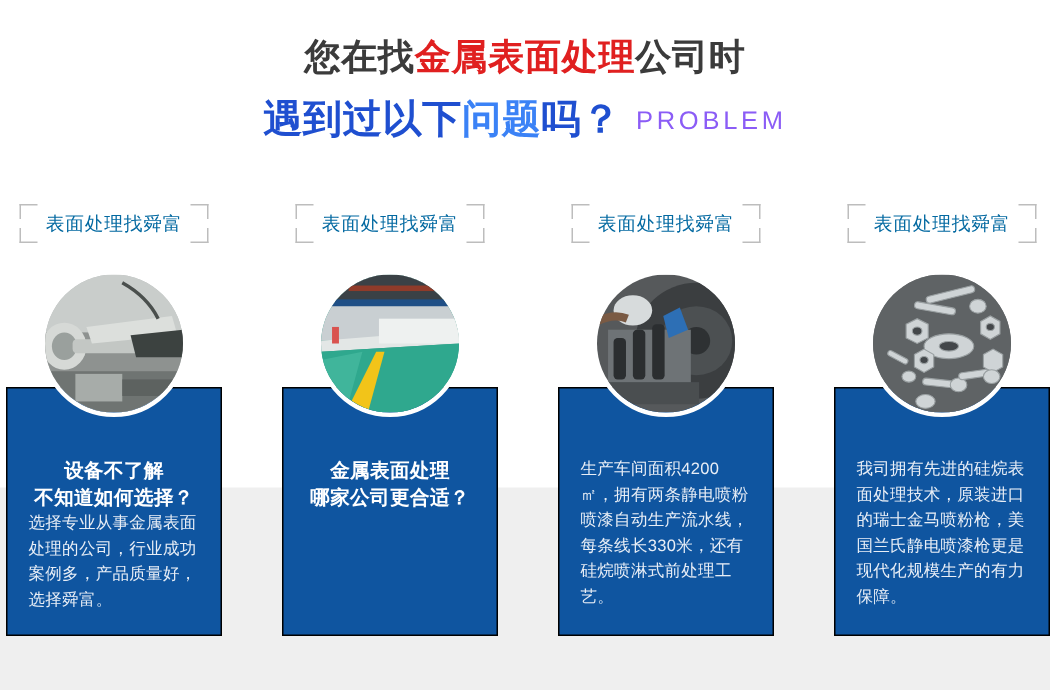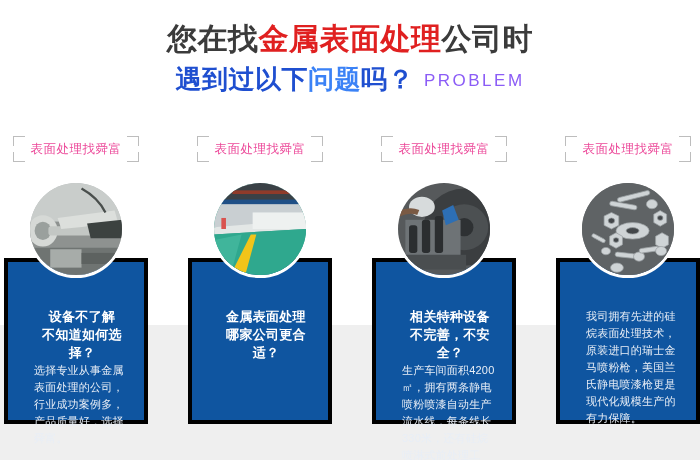--- a/index.html
+++ b/index.html
@@ -14,21 +14,21 @@
   
   .gray-band {
     position:absolute; left:0; top:325px; width:700px; height:135px;
     background:#efefef;
   }
 
   
   .header { position:absolute; left:0; top:0; width:700px; text-align:center; }
   .headline-1 {
     margin-top:24px;
-    font-size:30px; line-height:30px; font-weight:bold;
+    font-size:24px; line-height:30px; font-weight:bold;
     color:#3b3b3b; letter-spacing:0.5px;
   }
   .headline-1 .hl-red { color:#e02020; }
   .headline-2 {
     margin-top:8px;
     font-size:26px; line-height:34px; font-weight:bold;
     color:#1f4fd0; letter-spacing:0.5px;
   }
   .headline-2 .hl-red { color:#3b82f6; }
   .headline-2 .problem {
@@ -51,29 +51,28 @@
   }
   .bracket-label .br {
     position:absolute; width:12px; height:10px;
     border-color:#bdbdbd; border-style:solid;
   }
   .bracket-label .br.tl { left:0; top:2px; border-width:1px 0 0 1px; }
   .bracket-label .br.tr { right:0; top:2px; border-width:1px 1px 0 0; }
   .bracket-label .br.bl { left:0; bottom:2px; border-width:0 0 1px 1px; }
   .bracket-label .br.brr { right:0; bottom:2px; border-width:0 1px 1px 0; }
   .bracket-label .txt {
-    font-size:12.5px; color:#ec4899; letter-spacing:0.5px; white-space:nowrap;
+    font-size:12.5px; color:#0369a1; letter-spacing:0.5px; white-space:nowrap;
   }
 
   
   .panel {
     position:absolute; left:0; top:124px; width:144px; height:166px;
     background:#0f55a0;
-    border:4px solid #000000;
-    padding-left:12px;
+    border:1px solid #000000;
   }
   .panel-inner { padding:46px 10px 10px 10px; text-align:center; }
   .panel-title {
     color:#ffffff; font-size:13px; font-weight:bold;
     line-height:18px; letter-spacing:0.3px; white-space:pre-line;
   }
   .panel-body {
     text-align:left; padding:0 4px;
     color:#e8eef6; font-size:11px; line-height:17px;
     letter-spacing:0.2px;
@@ -189,22 +188,20 @@
           <rect x="26" y="40" width="9" height="36" rx="3" fill="#2b2e30"></rect>
           <rect x="40" y="36" width="9" height="40" rx="3" fill="#2b2e30"></rect>
           <rect x="4" y="78" width="70" height="16" fill="#4a4e50"></rect>
           <polygon points="48,30 60,24 66,40 52,46" fill="#2d6fb5"></polygon>
           <ellipse cx="26" cy="26" rx="14" ry="11" fill="#d7dbdc"></ellipse>
           <path d="M0 34 q12 -6 22 -2" stroke="#7a5a44" stroke-width="6" fill="none"></path>
         </svg>
       </div>
       <div class="panel">
         <div class="panel-inner">
-          <div class="panel-title">相关特种设备
-不完善，不安全？</div>
           <div class="panel-body">生产车间面积4200㎡，拥有两条静电喷粉喷漆自动生产流水线，每条线长330米，还有硅烷喷淋式前处理工艺。</div>
         </div>
       </div>
     </div>
 
     <div class="card c4">
       <div class="bracket-label">
         <span class="br tl"></span>
         <span class="br tr"></span>
         <span class="br bl"></span>

